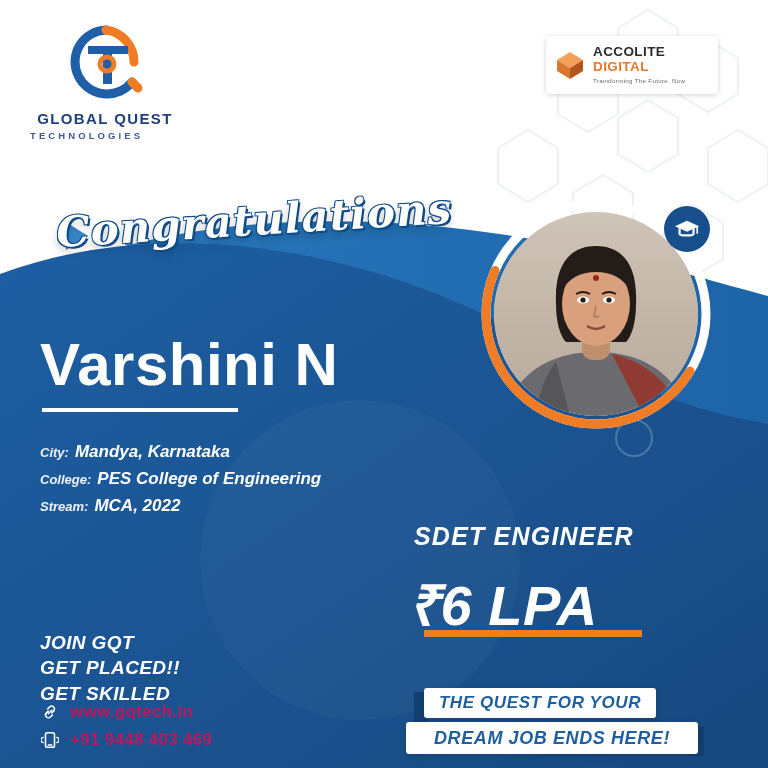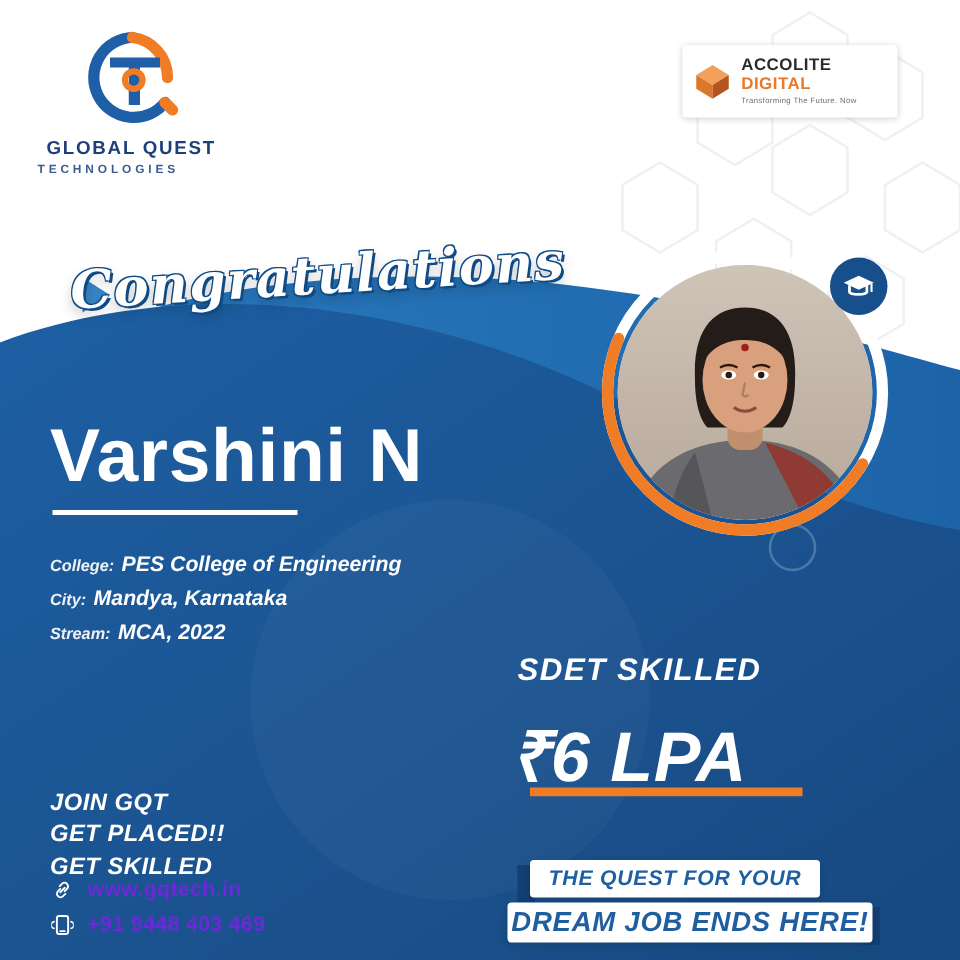--- a/index.html
+++ b/index.html
@@ -173,21 +173,21 @@
     line-height: 1.33;
     letter-spacing: 0.4px;
     z-index: 6;
   }
 
   
   .contact {
     position: absolute;
     left: 40px; top: 702px;
     z-index: 6;
-    color: #6d28d9;
+    color: #be185d;
   }
   .contact-row {
     display: flex;
     align-items: center;
     margin-bottom: 8px;
   }
   .contact-icon {
     width: 20px; height: 20px;
     margin-right: 10px;
     display: flex; align-items: center; justify-content: center;
@@ -272,21 +272,21 @@
   }
   .ribbon-1 {
     left: 424px; top: 688px;
     width: 232px; height: 30px;
     font-size: 17px;
     border-radius: 3px;
   }
   .ribbon-2 {
     left: 406px; top: 722px;
     width: 292px; height: 32px;
-    font-size: 22px;
+    font-size: 18px;
     border-radius: 3px;
   }
   .ribbon-tab {
     position: absolute;
     background: #123f74;
     width: 14px; height: 30px;
     z-index: 7;
   }
 </style>
 </head>
@@ -424,34 +424,34 @@
         <line x1="25" y1="11.8" x2="25" y2="19" stroke="#ffffff" stroke-width="1.8"></line>
       </svg>
     </div>
   </div>
 
   <div class="name">Varshini N</div>
   <div class="name-rule"></div>
 
   <div class="details">
     <div class="detail-row">
+      <span class="detail-key">City:</span>
+      <span class="detail-val">Mandya, Karnataka</span>
+    </div>
+    <div class="detail-row">
       <span class="detail-key">College:</span>
       <span class="detail-val">PES College of Engineering</span>
-    </div>
-    <div class="detail-row">
-      <span class="detail-key">City:</span>
-      <span class="detail-val">Mandya, Karnataka</span>
     </div>
     <div class="detail-row">
       <span class="detail-key">Stream:</span>
       <span class="detail-val">MCA, 2022</span>
     </div>
   </div>
 
-  <div class="role">SDET SKILLED</div>
+  <div class="role">SDET ENGINEER</div>
   <div class="package">₹6 LPA</div>
   <div class="package-bar"></div>
 
   <div class="join-cta">
     <div>JOIN GQT</div>
     <div>GET PLACED!!</div>
     <div>GET SKILLED</div>
   </div>
 
   <div class="ribbon-tab" style="left:414px; top:692px;"></div>

